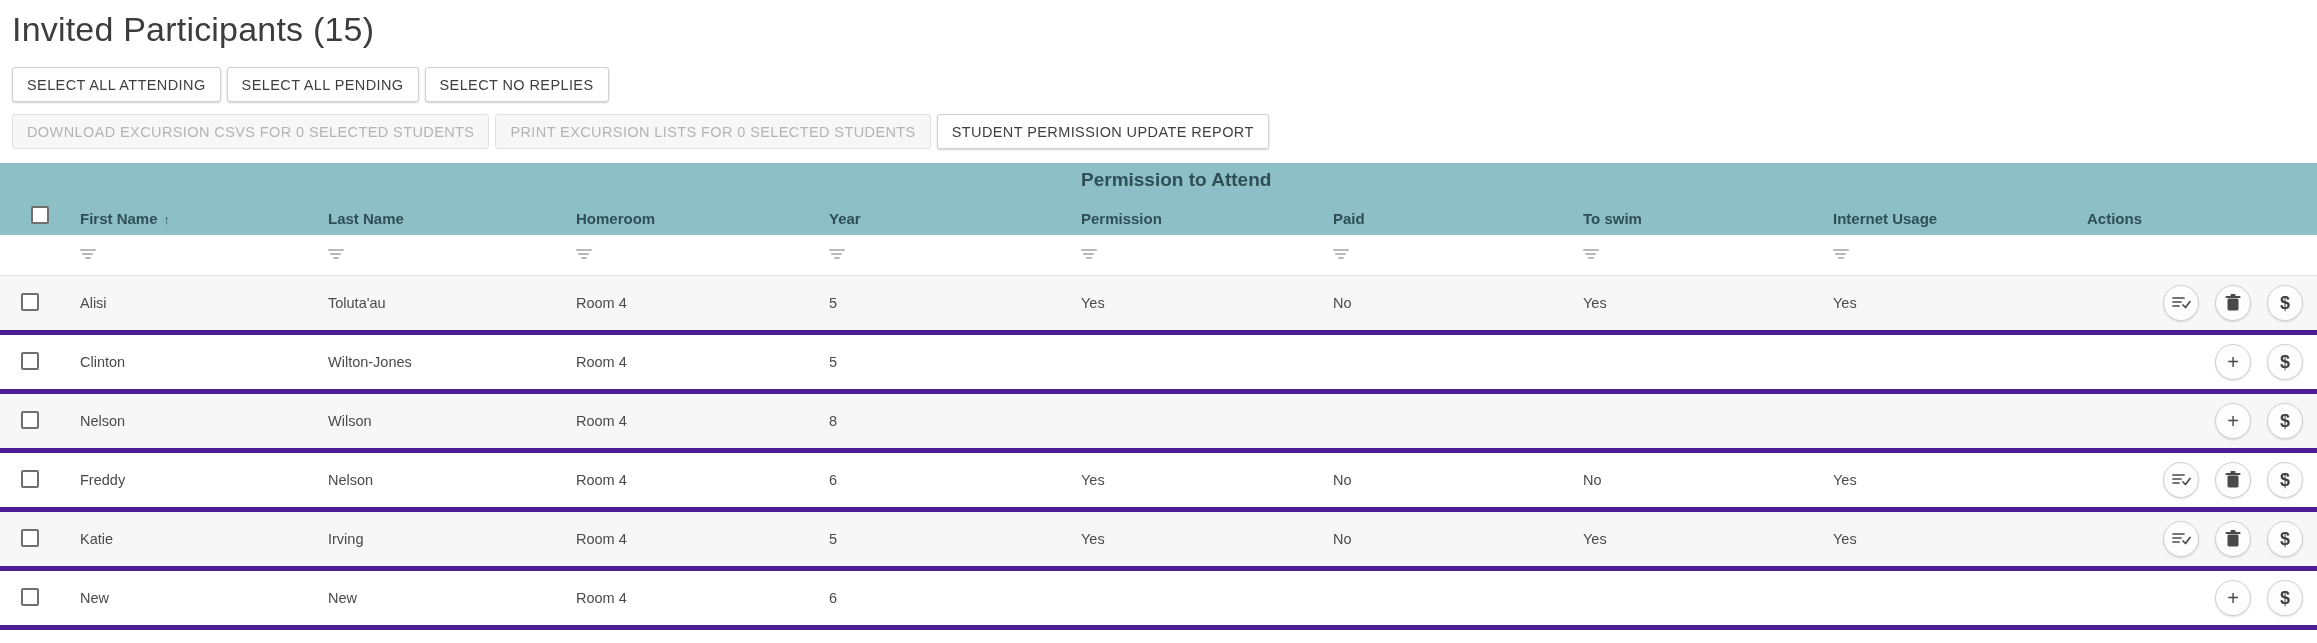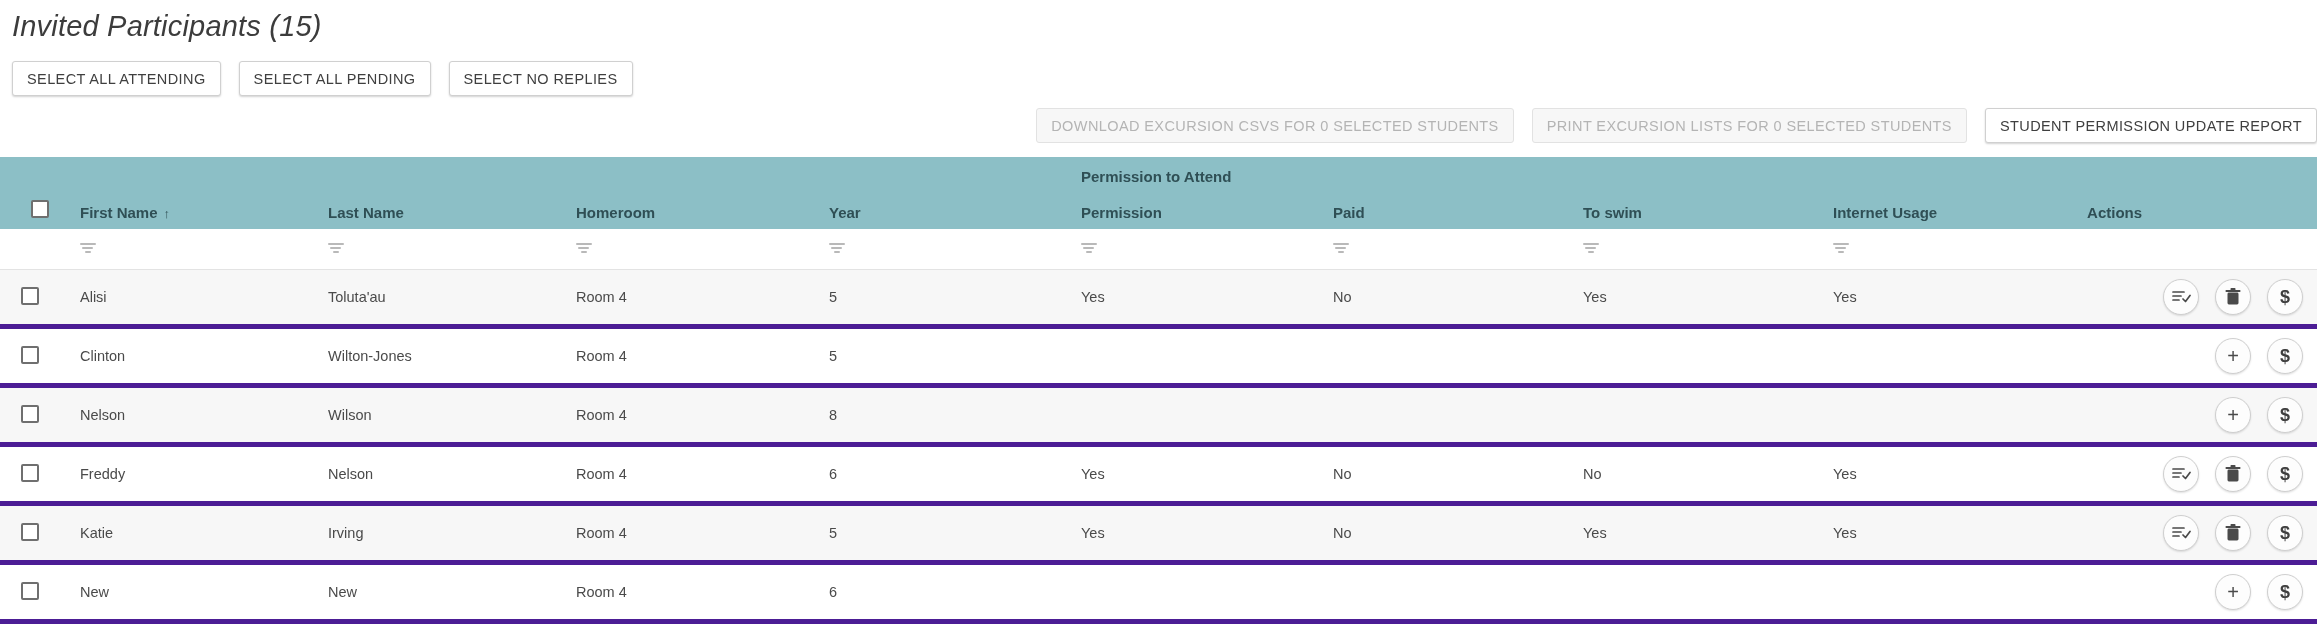--- a/index.html
+++ b/index.html
@@ -14,36 +14,34 @@
     color: #333333;
     overflow: hidden;
   }
   .page {
     position: relative;
     width: 2317px;
     height: 643px;
     box-sizing: border-box;
   }
   .page-title {
-    font-size: 29px;
+    font-size: 34px;
     font-weight: 400;
     color: #3c3c3c;
     padding: 10px 16px 0 12px;
     letter-spacing: 0.2px;
-    font-style: italic;
   }
   .button-row {
     display: flex;
     align-items: center;
-    gap: 18px;
+    gap: 6px;
     padding: 18px 0 0 12px;
   }
   .button-row.second {
     padding-top: 12px;
-    justify-content: flex-end;
   }
   .btn {
     display: inline-flex;
     align-items: center;
     justify-content: center;
     height: 33px;
     padding: 0 14px;
     background: #ffffff;
     border: 1px solid #d0d0d0;
     border-radius: 3px;
@@ -77,21 +75,21 @@
   table.grid thead tr.head-row th {
     background: #8cbfc6;
     color: #2f4f55;
     font-weight: bold;
     text-align: left;
     vertical-align: bottom;
     padding: 0;
   }
   tr.group-row th {
     height: 28px;
-    font-size: 15px;
+    font-size: 19px;
     padding-left: 0 !important;
   }
   tr.group-row th.group-label {
     text-align: left;
     padding-left: 10px !important;
     font-weight: bold;
   }
   tr.head-row th {
     height: 36px;
     font-size: 15px;

